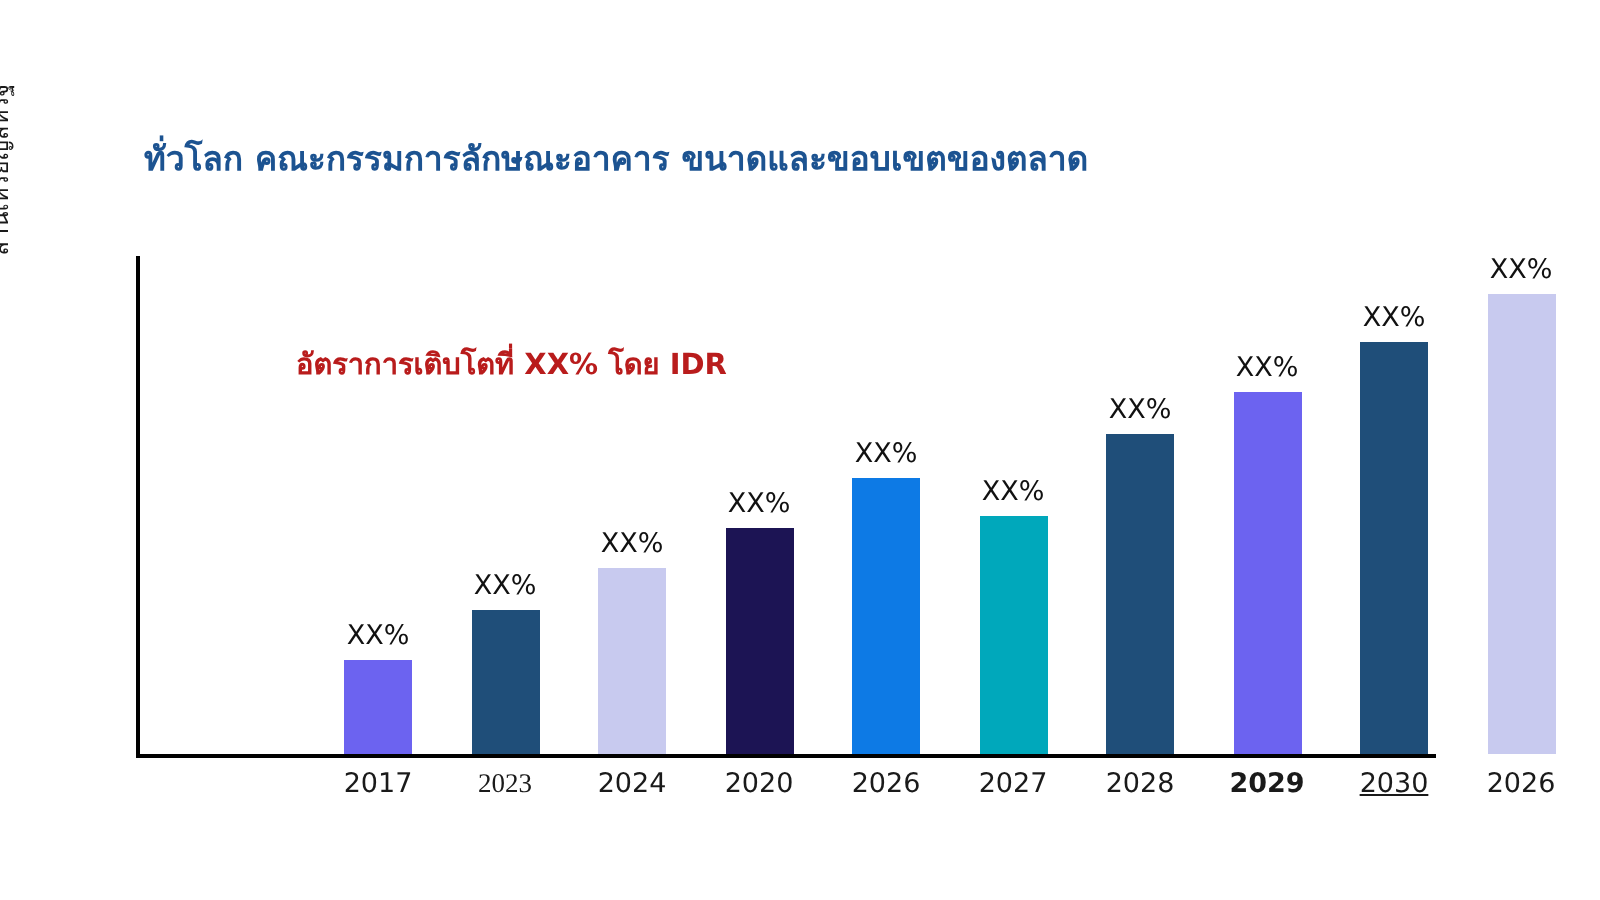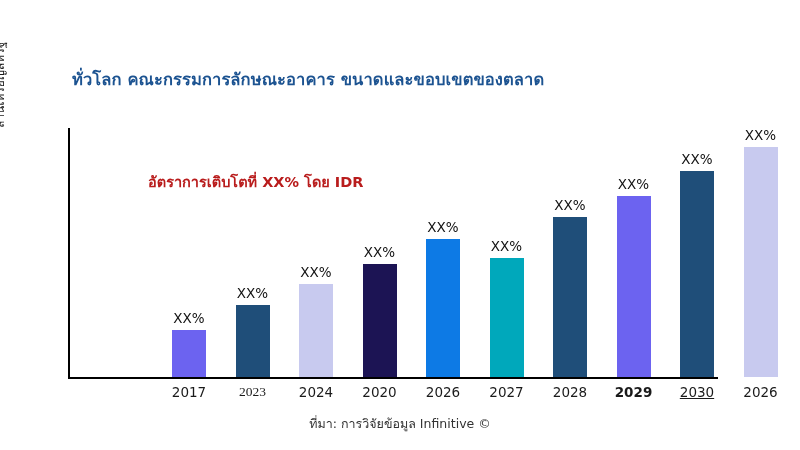--- a/index.html
+++ b/index.html
@@ -191,15 +191,14 @@
       <div class="x-tick-label" style="left: 299px;">2024</div>
       <div class="x-tick-label" style="left: 362.5px;">2020</div>
       <div class="x-tick-label" style="left: 426px;">2026</div>
       <div class="x-tick-label" style="left: 489.5px;">2027</div>
       <div class="x-tick-label" style="left: 553px;">2028</div>
       <div class="x-tick-label" style="left: 616.5px; font-weight: bold;">2029</div>
       <div class="x-tick-label" style="left: 680px; text-decoration: underline;">2030</div>
       <div class="x-tick-label" style="left: 743.5px;">2026</div>
     </div>
 
-  <div id="source-note">ที่มา: การวิจัยข้อมูล Infinitive ©</div>
 
 </div>
 
 </body></html>

